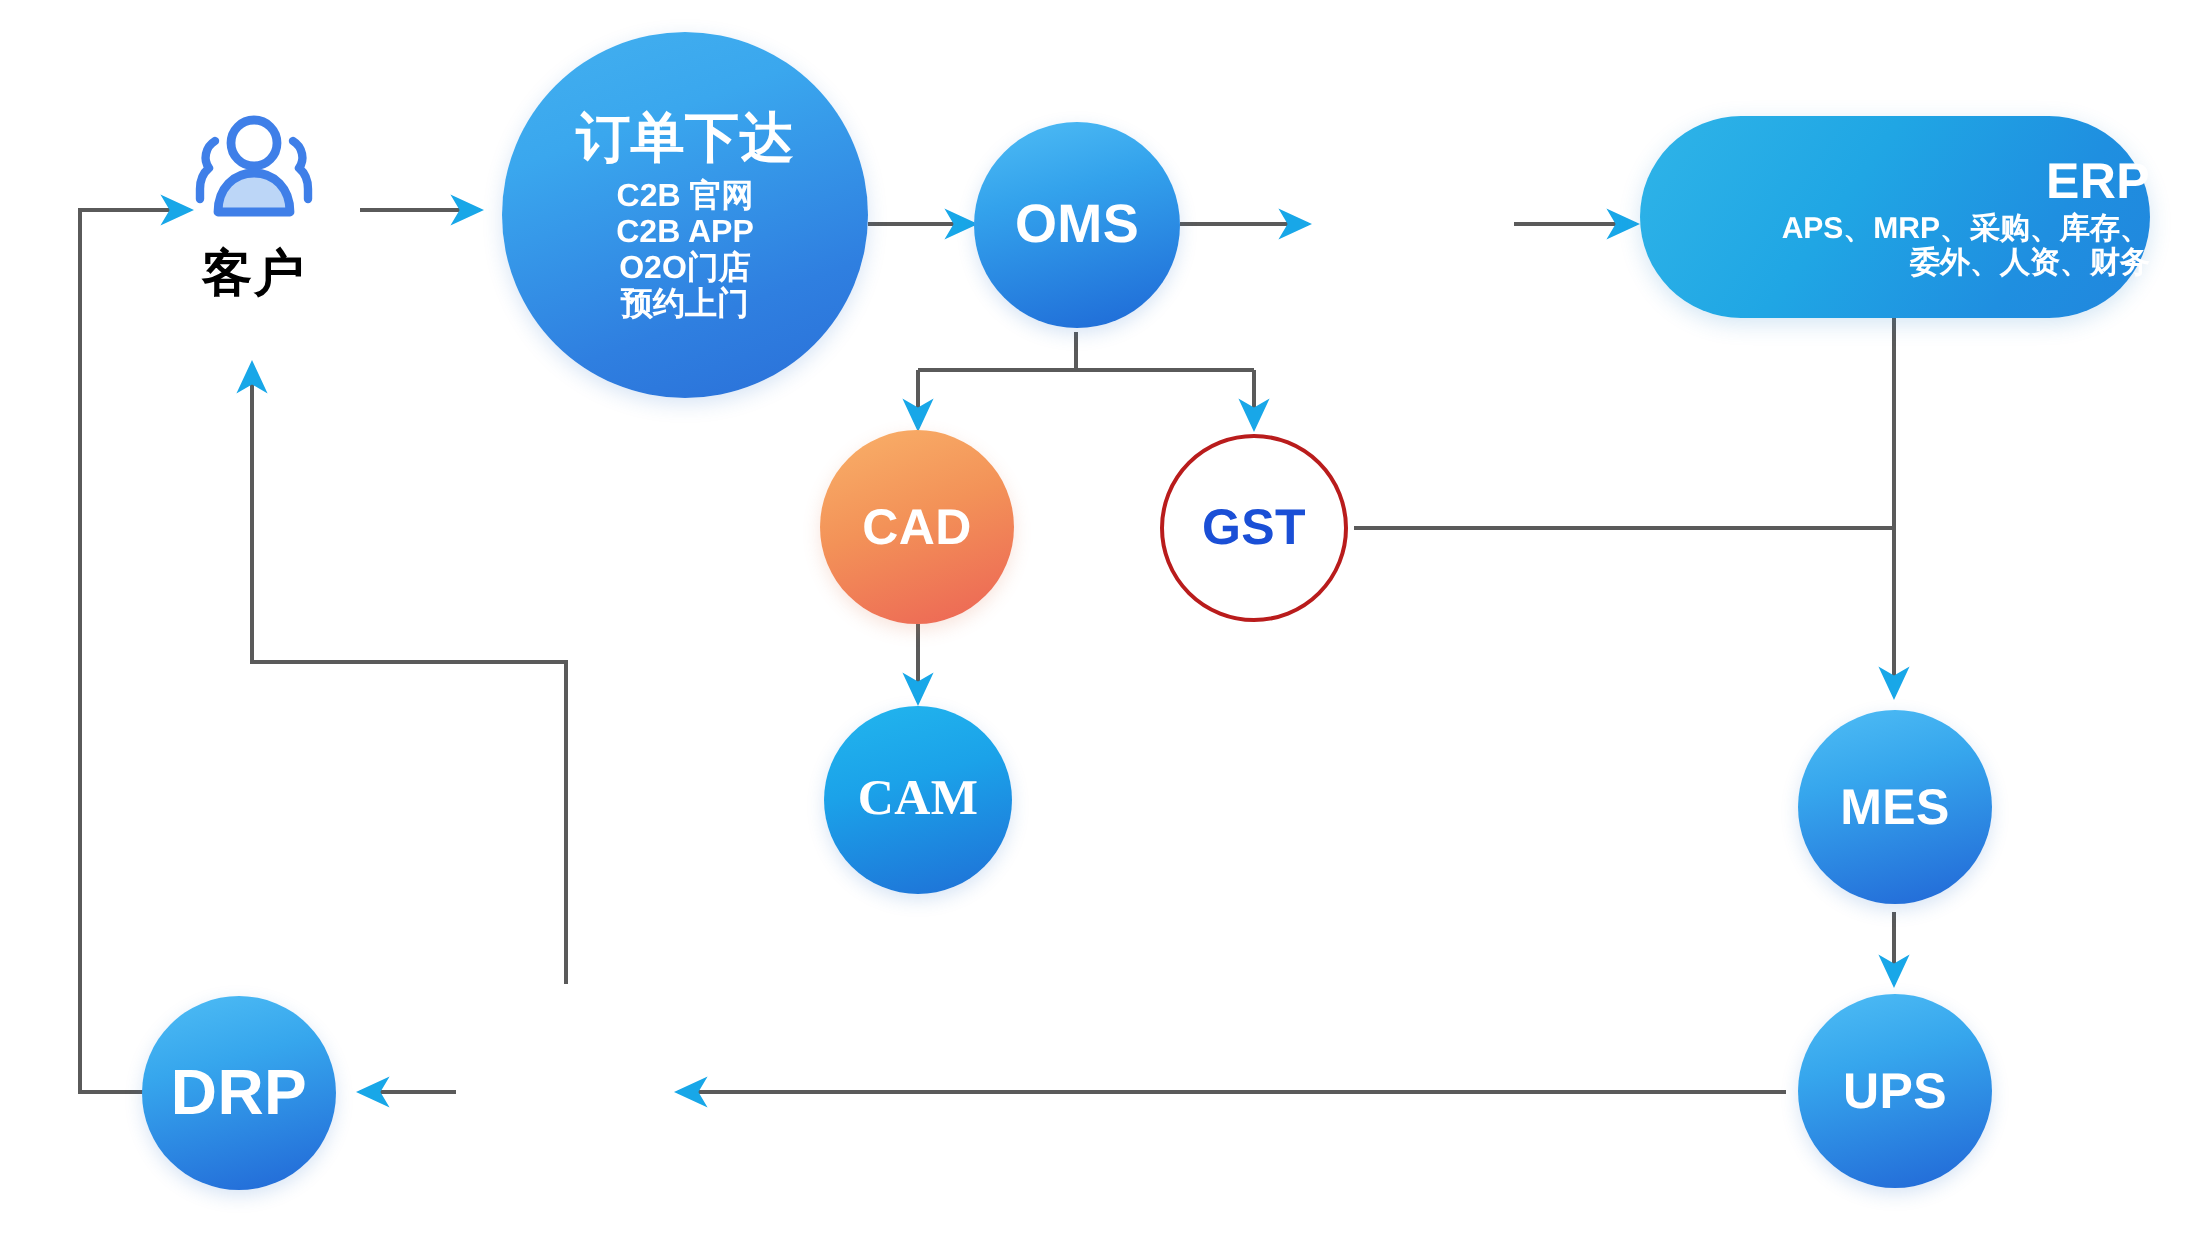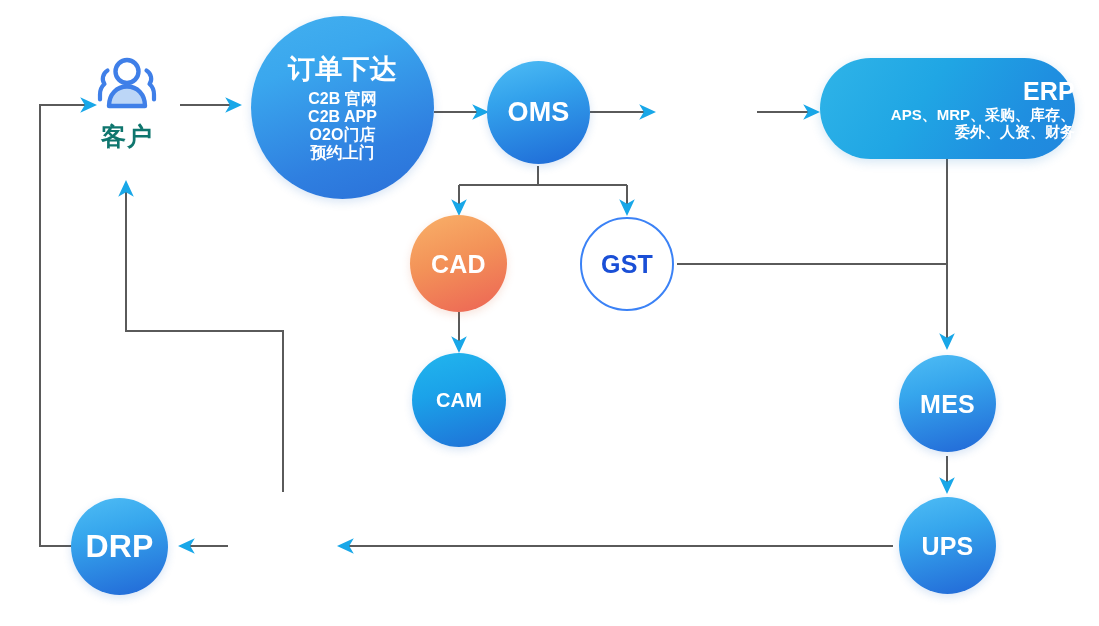--- a/index.html
+++ b/index.html
@@ -64,41 +64,41 @@
     background: linear-gradient(125deg, #2fb4e8 0%, #20a6e4 40%, #1f8fe0 75%, #2186dd 100%);
     box-shadow: 0 3px 11px rgba(40,130,200,.20);
     align-items: flex-end;
   }
   .sk-cad {
     background: linear-gradient(160deg, #f9b169 0%, #f39258 45%, #ec6355 100%);
     box-shadow: 0 3px 9px rgba(220,120,80,.20);
   }
   .sk-gst {
     background: #ffffff;
-    border: 2px solid #3b82f6;
+    border: 2px solid #b91c1c;
     color: #1a4fd6;
   }
   .sk-cam {
     background: linear-gradient(165deg, #22b6ee 0%, #1ba2e9 40%, #1f6fd6 100%);
     box-shadow: 0 3px 9px rgba(40,110,200,.18);
   }
   .sk-blue {
     background: linear-gradient(165deg, #4fbdf5 0%, #36a6ed 35%, #2166d6 100%);
     box-shadow: 0 3px 9px rgba(40,110,200,.18);
   }
 
   
   .customer {
     position: absolute;
     display: flex;
     flex-direction: column;
     align-items: center;
   }
   .customer .cust-label {
-    color: #0f766e;
+    color: #000000;
     font-size: 25px;
     font-weight: bold;
     margin-top: 2px;
     letter-spacing: 1px;
   }
 </style>
 </head>
 <body>
 
 <div id="stage">
@@ -175,21 +175,21 @@
 
   <div class="node circle sk-cad" style="left:410px; top:215px; width:97px; height:97px;">
     <div class="title" style="font-size:25px;">CAD</div>
   </div>
 
   <div class="node circle sk-gst" style="left:580px; top:217px; width:94px; height:94px;">
     <div class="title" style="font-size:25px;">GST</div>
   </div>
 
   <div class="node circle sk-cam" style="left:412px; top:353px; width:94px; height:94px;">
-    <div class="title" style="font-size:20px;">CAM</div>
+    <div class="title" style="font-size:25px;font-family:Liberation Serif, serif;">CAM</div>
   </div>
 
   <div class="node circle sk-blue" style="left:899px; top:355px; width:97px; height:97px;">
     <div class="title" style="font-size:25px;">MES</div>
   </div>
 
   <div class="node circle sk-blue" style="left:899px; top:497px; width:97px; height:97px;">
     <div class="title" style="font-size:25px;">UPS</div>
   </div>
 

